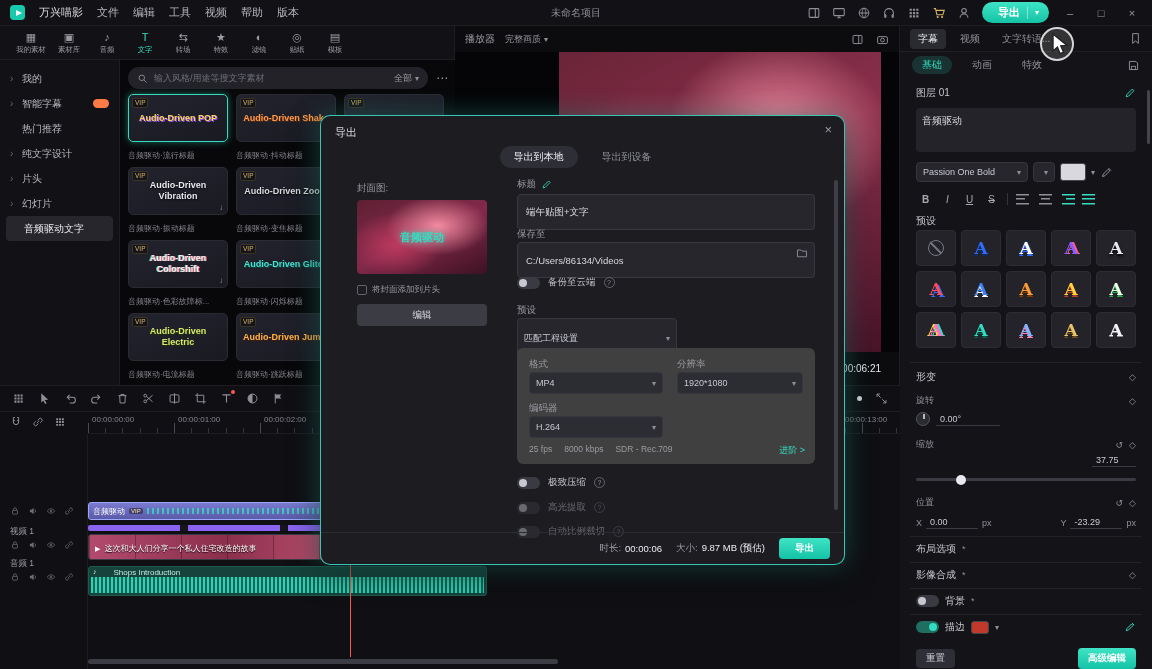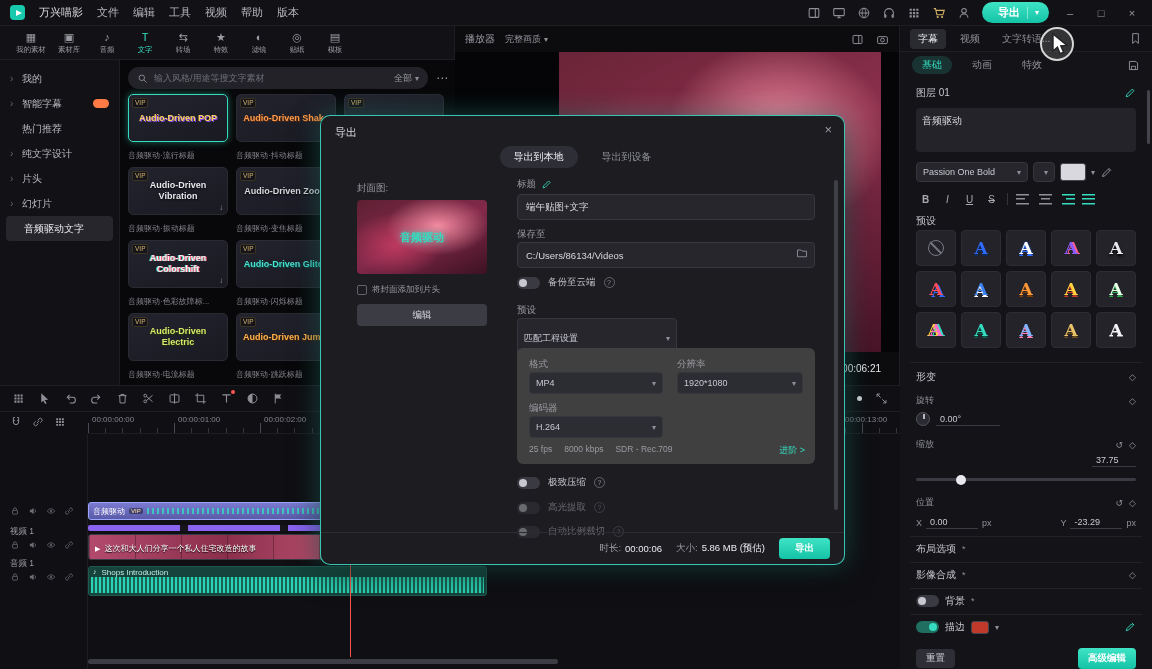--- a/index.html
+++ b/index.html
@@ -143,21 +143,21 @@
 #tl-scroll{position:absolute;left:88px;bottom:5px;width:470px;height:5px;background:#3c3c44;border-radius:3px;cursor:pointer}
 
 #modal{position:absolute;left:320px;top:115px;width:525px;height:450px;background:#1c1c21;border:1px solid rgba(64,226,205,.85);
 border-radius:10px;box-shadow:0 0 26px rgba(64,226,205,.28),0 8px 30px rgba(0,0,0,.6);z-index:30}
 .mtitle{position:absolute;left:14px;top:9px;font-size:11px;color:#d8d8de}
 .mclose{position:absolute;right:12px;top:6px;font-size:13px;color:#9a9aa2;cursor:pointer}
 .mtabs{position:absolute;left:0;right:0;top:30px;display:flex;justify-content:center;gap:10px}
 .mpill{height:22px;display:flex;align-items:center;padding:0 14px;border-radius:12px;font-size:10px;color:#8f8f98;cursor:pointer}
 .mpill.active{background:#2e2e36;color:#f0f0f4}
 .mlab{position:absolute;font-size:9.5px;color:#9a9aa2}
-.minput{width:100%;height:26px;background:#26262c;border:1px solid #38383f;border-radius:4px;color:#d8d8de;font-size:9.5px;
+.minput{width:100%;height:36px;background:#26262c;border:1px solid #38383f;border-radius:4px;color:#d8d8de;font-size:9.5px;
 padding:10px 8px;outline:none}
 .mpanel{position:absolute;left:196px;top:232px;width:298px;height:116px;background:#404040;border-radius:6px}
 .trow{position:absolute;display:flex;align-items:center;gap:8px;font-size:9.5px;color:#c0c0c8}
 .trow.dim{opacity:.45}
 .qm{width:11px;height:11px;border:1px solid #64646c;border-radius:50%;color:#8f8f98;font-size:7px;display:flex;
 align-items:center;justify-content:center}
 .mfooter{position:absolute;left:0;right:0;bottom:0;height:32px;border-top:1px solid #2c2c33;display:flex;align-items:center;
 justify-content:flex-end;gap:14px;padding:0 14px;font-size:9.5px}
 .mfooter .lab{color:#9a9aa2}.mfooter .val{color:#ececf2}
 #mscroll{position:absolute;right:6px;top:64px;width:4px;height:330px;background:#3f3f47;border-radius:2px;cursor:pointer}
@@ -294,20 +294,21 @@
 
   <div id="titlebar">
     <span class="logo"></span>
     <span class="appname">万兴喵影</span>
     <span class="menu">文件</span>
     <span class="menu">编辑</span>
     <span class="menu">工具</span>
     <span class="menu">视频</span>
     <span class="menu">帮助</span>
     <span class="menu">版本</span>
+    <span class="ttl-center">未命名项目</span>
     <div class="tb-right">
       <span class="ic">
           <svg>
             <use href="#i-layout"></use>
           </svg>
         </span>
       <span class="ic">
           <svg>
             <use href="#i-monitor"></use>
           </svg>
@@ -930,21 +931,21 @@
     <div class="clip" style="left:88px;top:148px;width:458px;height:26px;border:1px solid #3a3a44;
       background:repeating-linear-gradient(90deg,rgba(0,0,0,.28) 0 1px,transparent 1px 46px),
       linear-gradient(90deg,#b34a6e,#8a2f4c 30%,#c85a7a 60%,#7a2540)">
       <span style="position:absolute;left:6px;top:8px;display:flex;gap:4px;align-items:center">
         <span style="font-size:7px;color:#fff">▶</span>
         <span style="font-size:8px;color:#fff;text-shadow:0 1px 1px #000;white-space:nowrap">这次和大人们分享一个私人住宅改造的故事</span>
       </span>
     </div>
 
     <div class="clip" style="left:88px;top:180px;width:399px;height:30px;background:#16433c;border:1px solid #1f5a50">
-      <span style="position:absolute;left:4px;top:1px;display:flex;gap:5px;align-items:flex-start">
+      <span style="position:absolute;left:4px;top:1px;display:flex;gap:17px;align-items:flex-start">
         <span style="font-size:7px;color:#bfeee6">♪</span>
         <span style="font-size:8px;color:#bfeee6">Shops Introduction</span>
       </span>
       <span style="position:absolute;left:2px;right:2px;bottom:2px;height:16px;
         background:repeating-linear-gradient(90deg,#2bd4b4 0 2px,rgba(43,212,180,.22) 2px 4px)"></span>
     </div>
 
     <div id="playhead-cap"></div>
     <div id="playhead"></div>
     <div id="tl-scroll"></div>
@@ -1040,21 +1041,21 @@
     <div class="trow dim" style="left:196px;top:409px">
       <span class="tgl"></span>
       <span>自动比例裁切</span>
       <span class="qm">?</span>
     </div>
 
     <div class="mfooter">
       <span class="lab">时长:</span>
       <span class="val" style="margin-left:-10px">00:00:06</span>
       <span class="lab">大小:</span>
-      <span class="val" style="margin-left:-10px">5.86 MB (预估)</span>
+      <span class="val" style="margin-left:-10px">9.87 MB (预估)</span>
       <span class="btn-accent" style="padding:4px 16px">导出</span>
     </div>
     <div id="mscroll"></div>
   </div>
 
   <div id="click-ring"></div>
   <svg id="cursor" viewBox="0 0 20 26">
     <path d="M2 1v17l4.4-3.8 2.8 6.5 3.4-1.5-2.8-6.4 6.2-.4z" fill="#fff" stroke="#222" stroke-width="1.4"></path>
   </svg>
 

